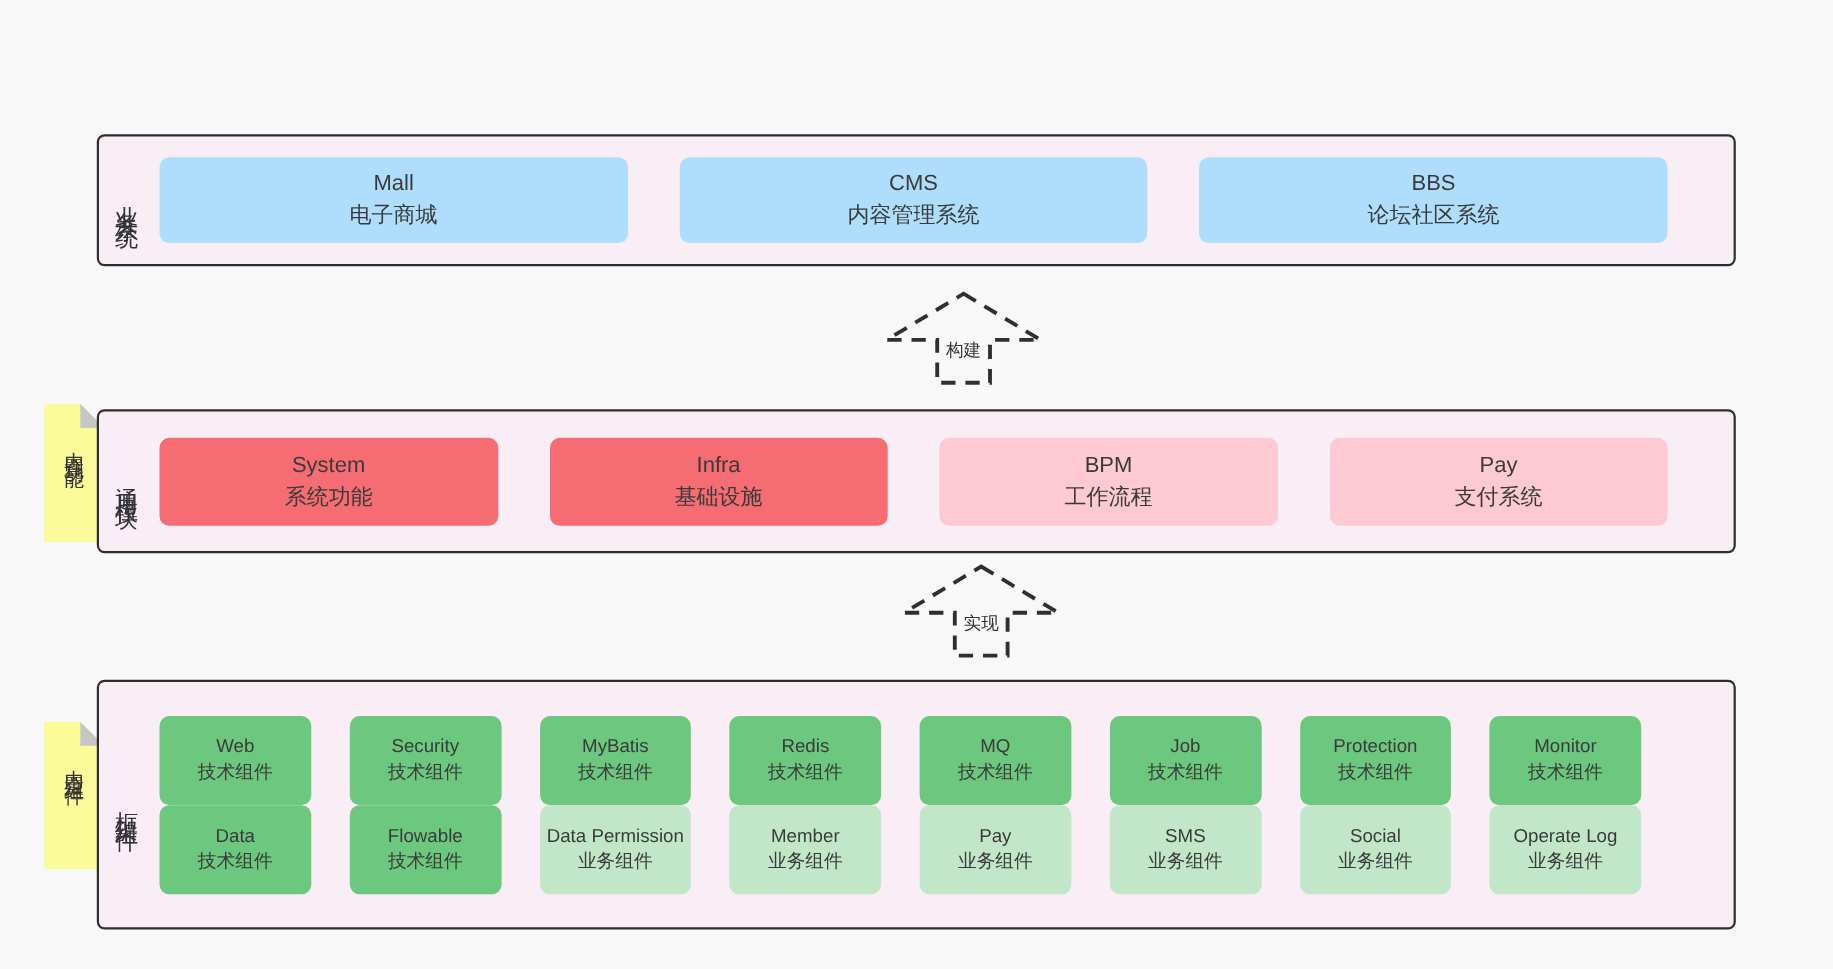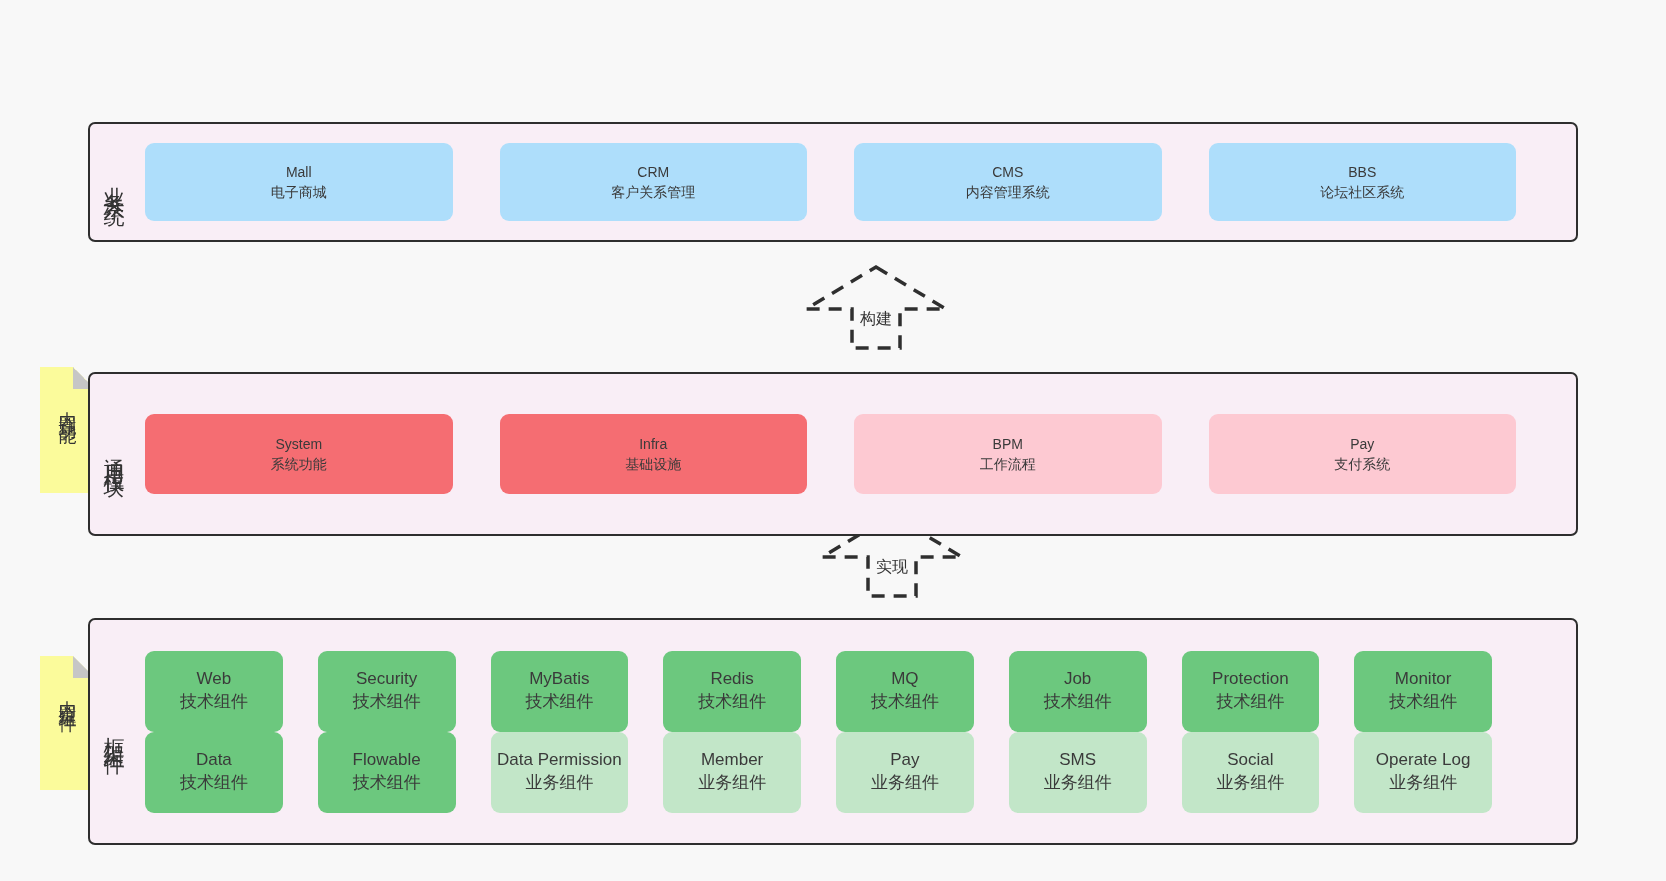--- a/index.html
+++ b/index.html
@@ -11,42 +11,42 @@
   }
   .band{
     position:absolute;left:88px;width:1490px;
     background:#f9eef6;
     border:2px solid #2e2e2e;border-radius:7px;
     box-sizing:border-box;
     display:flex;align-items:center;
     z-index:2;
   }
   .band1{top:122px;height:120px;}
-  .band2{top:372px;height:164px;}
+  .band2{top:372px;height:131px;}
   .band3{top:618px;height:227px;}
   .band-label{
     writing-mode:vertical-rl;text-orientation:upright;
     font-size:21px;letter-spacing:6px;line-height:1;
     margin-left:14px;color:#333;flex:0 0 auto;
     white-space:nowrap;
   }
   .boxes{
     flex:1;display:flex;gap:47px;
     padding:0 60px 0 20px;
     align-items:center;
   }
   .rows{
     flex:1;display:flex;flex-direction:column;
     padding:0 84px 0 20px;
   }
   .row8{display:flex;gap:35px;}
   .box{
     flex:1;border-radius:9px;
     display:flex;flex-direction:column;justify-content:center;align-items:center;
-    text-align:center;font-size:14px;line-height:1.45;color:#3a3a3a;
+    text-align:center;font-size:20px;line-height:1.45;color:#3a3a3a;
   }
   .h78{height:78px;} .h80{height:80px;} .h81{height:81px;}
   .blue{background:#aedefb;}
   .red{background:#f56d72;}
   .pink{background:#fdc9d2;}
   .green{background:#6cc87e;}
   .lightgreen{background:#c2e6c8;}
   .box3 .box{font-size:17px;line-height:1.35;}
   .sticky{
     position:absolute;left:40px;width:55px;
@@ -88,24 +88,20 @@
 </div>
 
 <div class="band band1">
   <div class="band-label">业务系统</div>
   <div class="boxes">
     <div class="box blue h78">
       <div>Mall</div>
       <div>电子商城</div>
     </div>
     <div class="box blue h78">
-      <div>CRM</div>
-      <div>客户关系管理</div>
-    </div>
-    <div class="box blue h78">
       <div>CMS</div>
       <div>内容管理系统</div>
     </div>
     <div class="box blue h78">
       <div>BBS</div>
       <div>论坛社区系统</div>
     </div>
   </div>
 </div>
 

